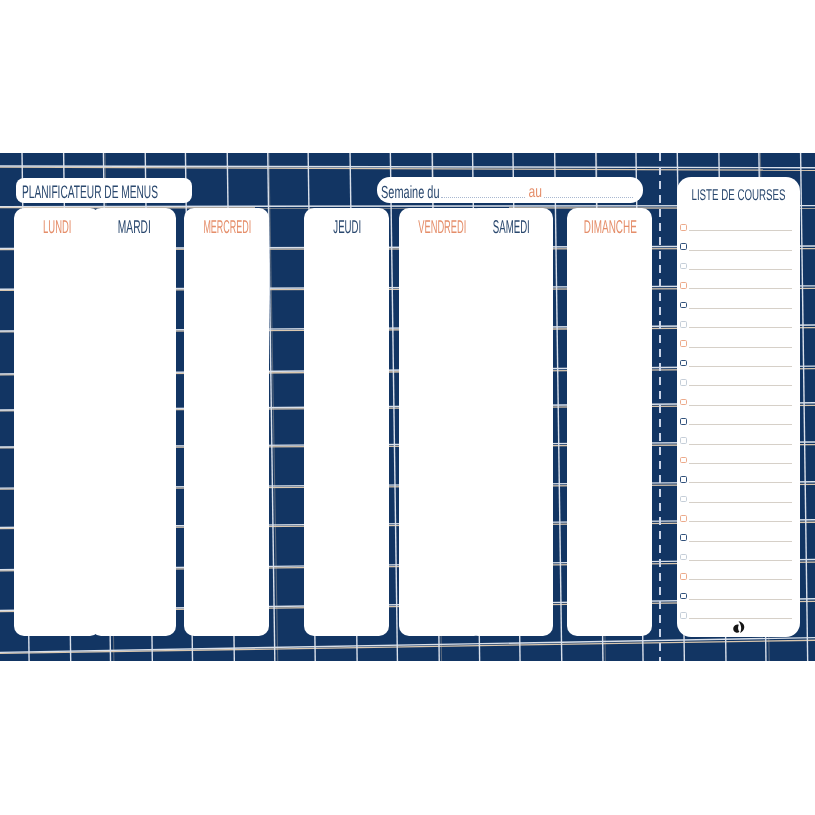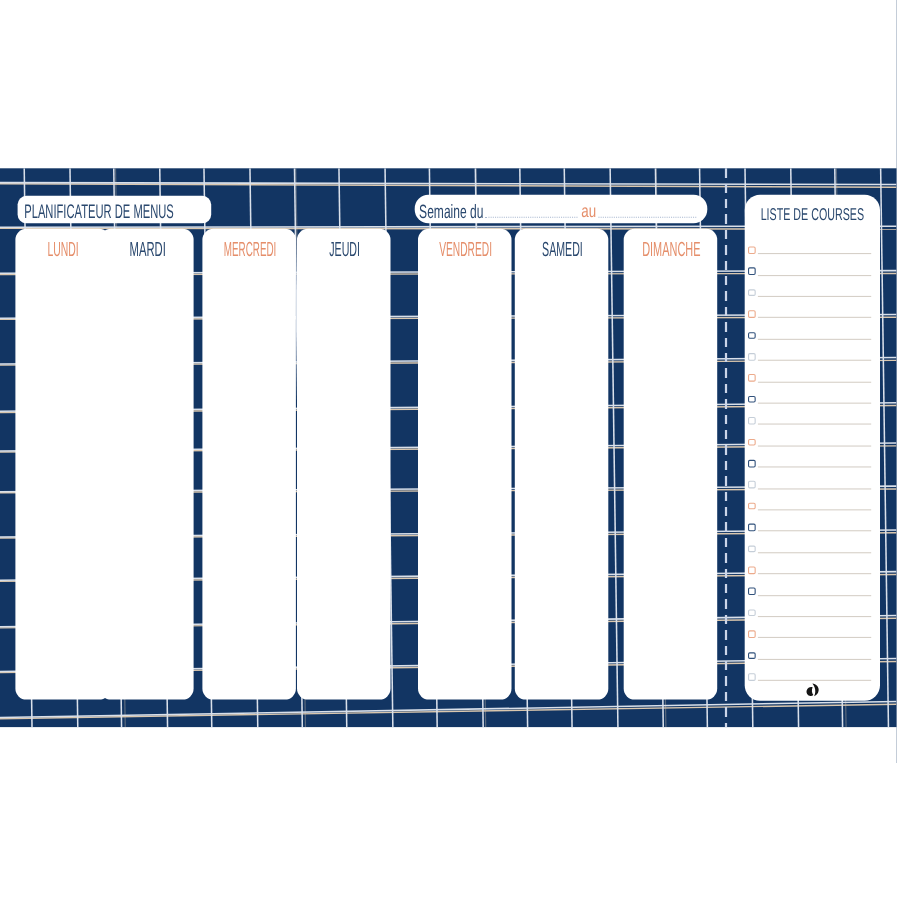--- a/index.html
+++ b/index.html
@@ -112,27 +112,27 @@
       <text x="43.3" y="24.8" text-anchor="middle" textLength="33" lengthAdjust="spacingAndGlyphs" text-rendering="geometricPrecision" font-family="Liberation Sans" font-size="18.5" fill="#2a486e">MARDI</text>
     </svg>
   </div>
 
 <div class="col" style="left:184px">
     <svg width="85" height="32" style="position:absolute;left:0;top:0">
       <text x="43.3" y="24.8" text-anchor="middle" textLength="47.8" lengthAdjust="spacingAndGlyphs" text-rendering="geometricPrecision" font-family="Liberation Sans" font-size="18.5" fill="#e58e6a">MERCREDI</text>
     </svg>
   </div>
 
-<div class="col" style="left:270px">
+<div class="col" style="left:304px">
     <svg width="85" height="32" style="position:absolute;left:0;top:0">
       <text x="43.3" y="24.8" text-anchor="middle" textLength="28" lengthAdjust="spacingAndGlyphs" text-rendering="geometricPrecision" font-family="Liberation Sans" font-size="18.5" fill="#2a486e">JEUDI</text>
     </svg>
   </div>
 
-<div class="col" style="left:380px">
+<div class="col" style="left:399px">
     <svg width="85" height="32" style="position:absolute;left:0;top:0">
       <text x="43.3" y="24.8" text-anchor="middle" textLength="48" lengthAdjust="spacingAndGlyphs" text-rendering="geometricPrecision" font-family="Liberation Sans" font-size="18.5" fill="#e58e6a">VENDREDI</text>
     </svg>
   </div>
 
 <div class="col" style="left:468.1px">
     <svg width="85" height="32" style="position:absolute;left:0;top:0">
       <text x="43.3" y="24.8" text-anchor="middle" textLength="37" lengthAdjust="spacingAndGlyphs" text-rendering="geometricPrecision" font-family="Liberation Sans" font-size="18.5" fill="#2a486e">SAMEDI</text>
     </svg>
   </div>

